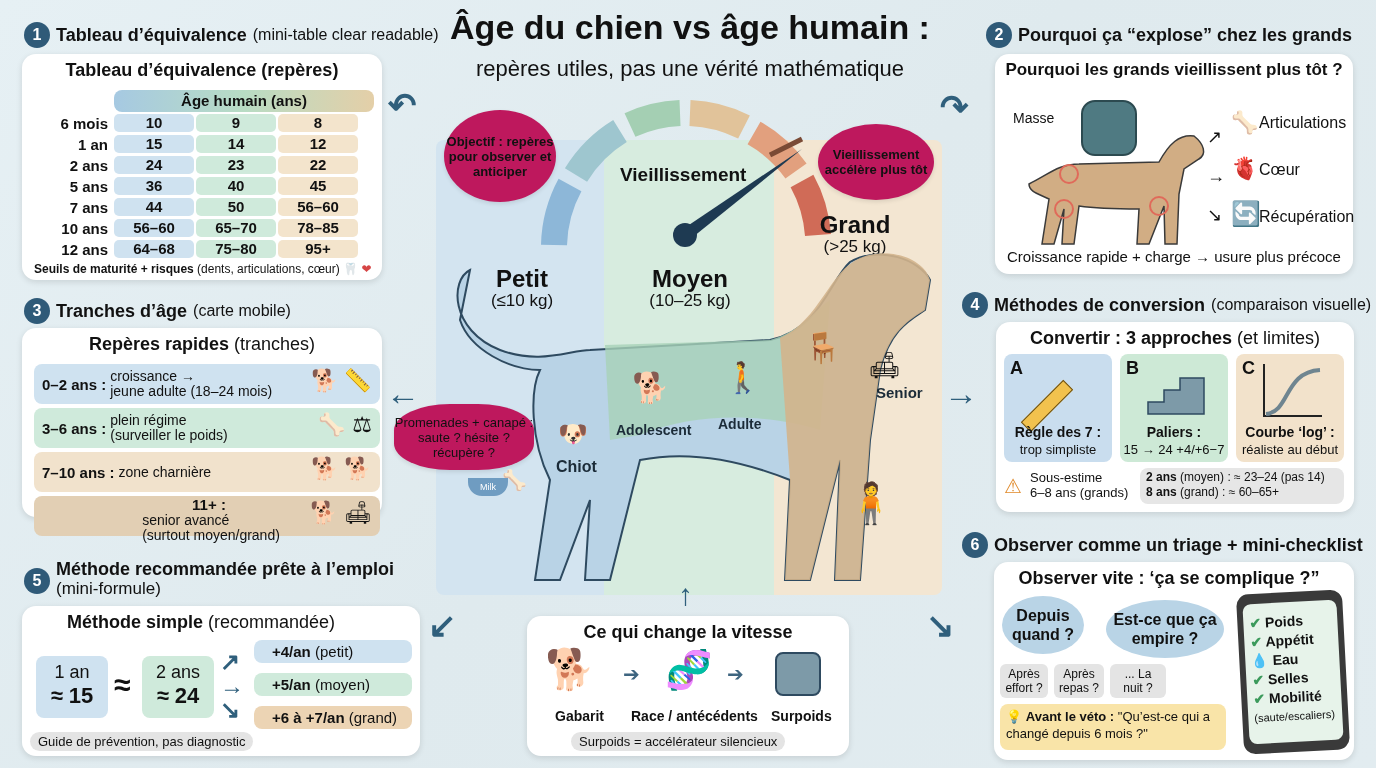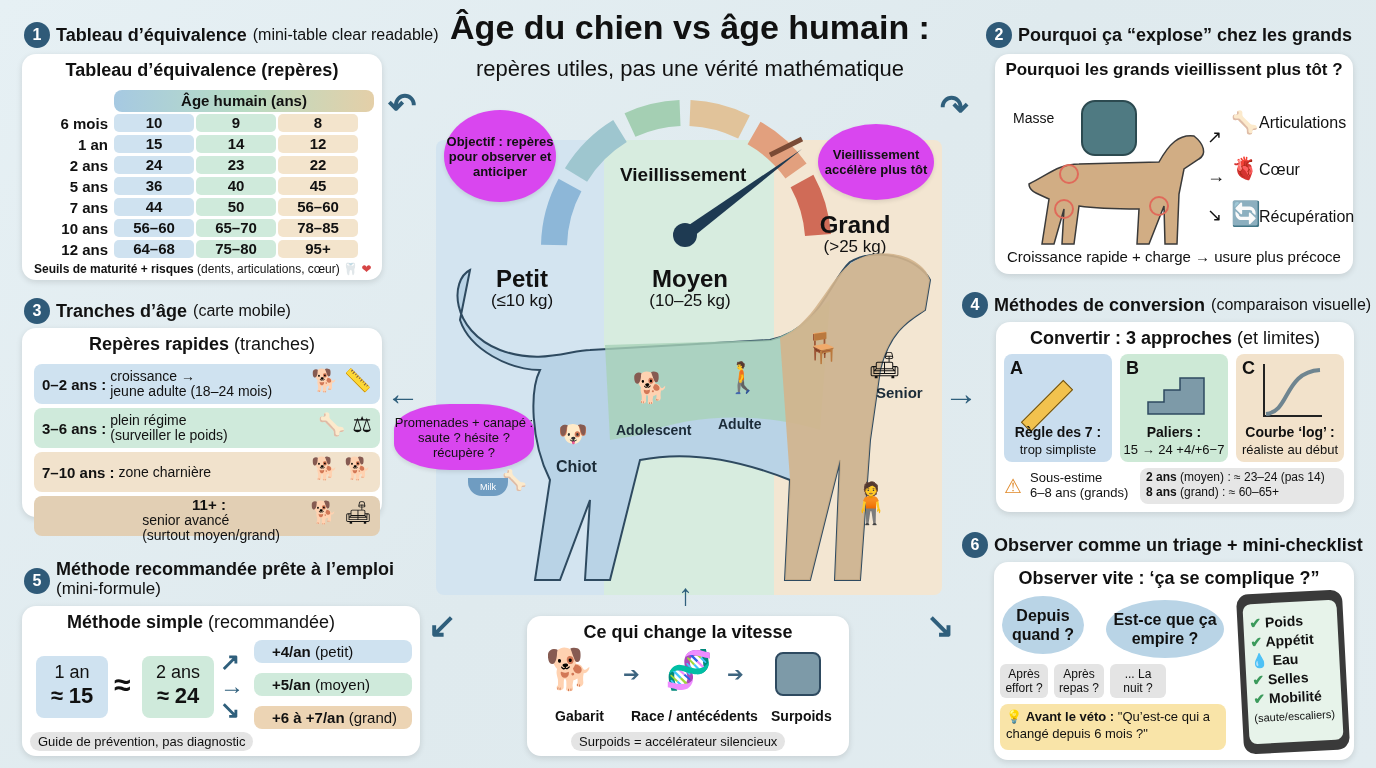--- a/index.html
+++ b/index.html
@@ -25,21 +25,21 @@
 .tr-row{position:absolute;left:12px;width:346px;height:40px;border-radius:8px;display:flex;align-items:center;padding-left:8px;font-size:14px}
 .tr-row .k{font-weight:700;font-size:15px;margin-right:4px;white-space:nowrap}
 .tr-row .v{line-height:15px}
 .tr-icons{position:absolute;right:8px;top:4px;display:flex;gap:6px;font-size:22px}
 
 .box{position:absolute;border-radius:8px;text-align:center}
 .pill{position:absolute;border-radius:8px;font-size:15px;padding:3px 18px;white-space:nowrap}
 .gray-pill{position:absolute;background:#e4e4e4;border-radius:10px;font-size:13px;padding:2px 8px;white-space:nowrap}
 
 .col{position:absolute;top:140px;height:455px}
-.bubble{position:absolute;background:#d946ef;border-radius:50%;text-align:center;font-size:13px;font-weight:700;display:flex;align-items:center;justify-content:center;line-height:15px;box-shadow:0 2px 4px rgba(0,0,0,.1)}
+.bubble{position:absolute;background:#be185d;border-radius:50%;text-align:center;font-size:13px;font-weight:700;display:flex;align-items:center;justify-content:center;line-height:15px;box-shadow:0 2px 4px rgba(0,0,0,.1)}
 .lbl{position:absolute;font-weight:700;font-size:14px;color:#1b2b38;white-space:nowrap}
 .size-t{position:absolute;text-align:center;line-height:22px}
 .size-t .n{font-size:24px;font-weight:700}
 .size-t .w{font-size:17px}
 
 .abc{position:absolute;top:32px;width:108px;height:108px;border-radius:8px;text-align:center}
 .abc .letter{position:absolute;left:6px;top:4px;font-weight:700;font-size:18px}
 .abc .t{position:absolute;left:0;right:0;bottom:22px;font-weight:700;font-size:14px}
 .abc .s{position:absolute;left:0;right:0;bottom:5px;font-size:13px}
 

